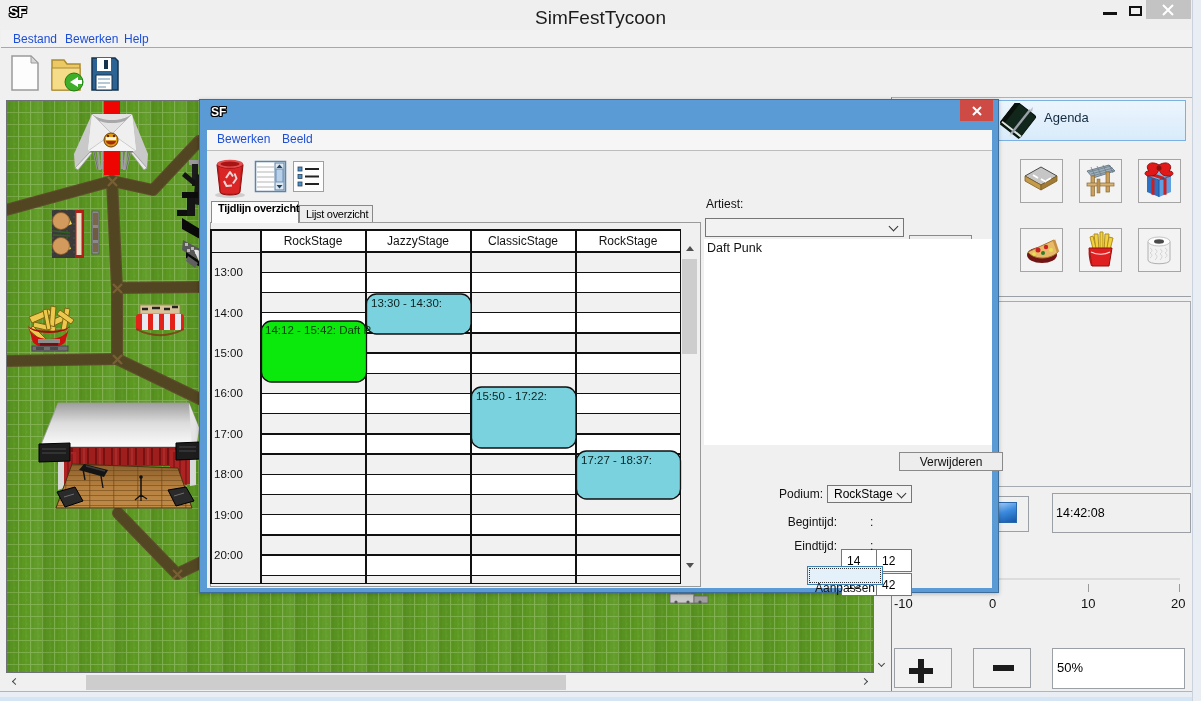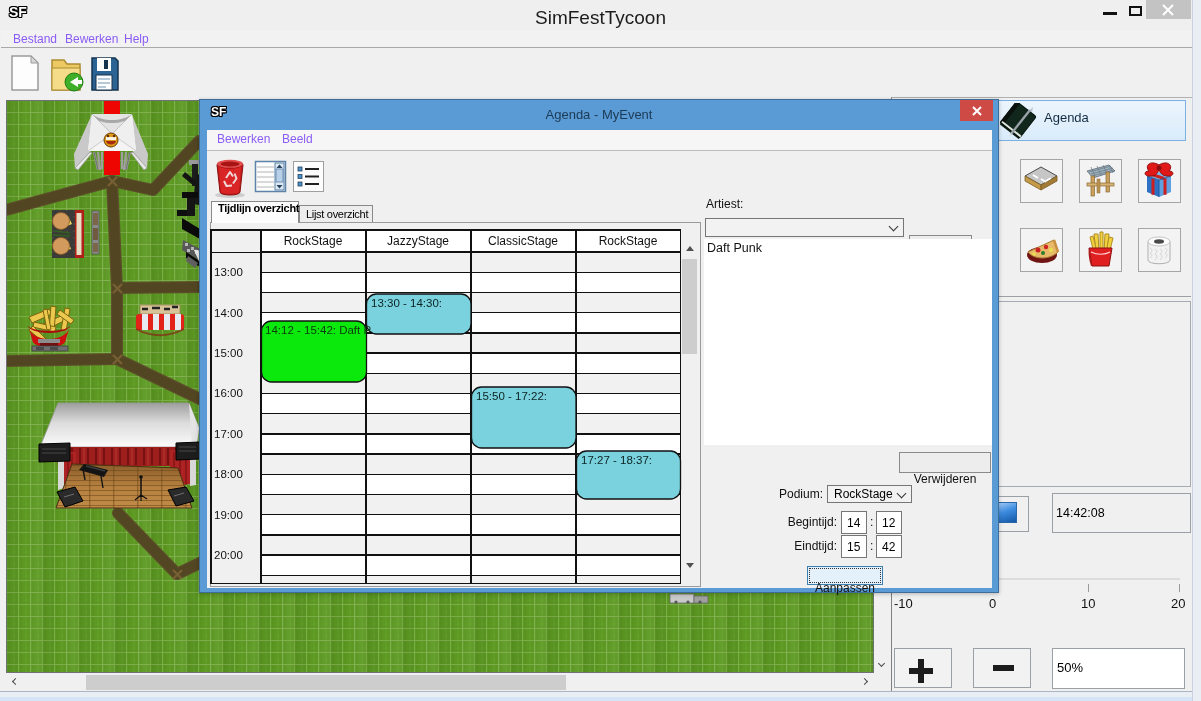--- a/index.html
+++ b/index.html
@@ -3,21 +3,21 @@
 <meta charset="utf-8">
 <style>
 * { margin:0; padding:0; box-sizing:border-box; }
 html,body { width:1201px; height:701px; overflow:hidden; background:#f0f0f0;
   font-family:"Liberation Sans", sans-serif; }
 .abs { position:absolute; }
 #win { position:relative; width:1201px; height:701px; background:#f0f0f0; overflow:hidden; }
 #titlebar { left:0; top:0; width:1201px; height:30px; background:#efefef; }
 #title { left:0; top:7px; width:1201px; text-align:center; font-size:19px; color:#1c1c1c; }
 #menubar { left:1px; top:30px; width:1192px; height:18px; background:#f2f2f2; border-bottom:1px solid #a8a8a8; }
-.mi { position:absolute; top:2px; font-size:13px; color:#8b5cf6; }
+.mi { position:absolute; top:2px; font-size:13px; color:#1d4ed8; }
 #btnmin { left:1103px; top:12px; width:14px; height:3px; background:#111; }
 #btnmax { left:1129px; top:6px; width:13px; height:10px; border:2px solid #111; background:transparent; }
 #btnclose { left:1146px; top:0; width:45px; height:19px; background:#c3c3c3; color:#fff; font-size:12px; text-align:center; line-height:19px; }
 #map { left:6px; top:100px; }
 #mapborder { left:6px; top:100px; width:868px; height:573px; border:1px solid #6e7277; }
 #hscroll { left:6px; top:674px; width:868px; height:17px; background:#f0f0f0; }
 #hthumb { left:80px; top:1px; width:480px; height:15px; background:#cdcdcd; }
 #vscroll { left:874px; top:100px; width:17px; height:573px; background:#f0f0f0; }
 #bottomstrip { left:0; top:691px; width:1201px; height:10px; background:#e9eef5; border-top:1px solid #aab6c5; }
 #bottomstrip2 { left:0; top:697px; width:1201px; height:4px; background:#d5e5f6; }
@@ -39,21 +39,21 @@
 #dlgtitletxt { left:0; top:7px; width:798px; text-align:center; font-size:13px; color:#1b3a55; }
 #dlgclose { left:760px; top:0px; width:33px; height:21px; background:#cd4a45; color:#fff; font-size:12px; font-weight:bold; text-align:center; line-height:20px; }
 #dlgbody { left:7px; top:30px; width:785px; height:458px; background:#f0f0f0; }
 #dlgmenu { left:0; top:0; width:785px; height:21px; background:#f6f6f6; border-bottom:1px solid #bdbdbd; }
 #tab1 { left:4px; top:71px; width:88px; height:22px; background:#fcfcfc; border:1px solid #898989; border-bottom:none; z-index:3; white-space:nowrap; }
 #tab2 { left:92px; top:75px; width:74px; height:18px; background:#ededed; border:1px solid #898989; border-bottom:none; white-space:nowrap; }
 #tabpane { left:3px; top:92px; width:491px; height:365px; background:#f0f0f0; border:1px solid #9a9a9a; }
 .lbl { position:absolute; font-size:12px; color:#111; white-space:nowrap; }
 .cmb { position:absolute; background:#f2f2f2; border:1px solid #767676; }
 .btn { position:absolute; background:#ededed; border:1px solid #8a8a8a; text-align:center; font-size:12px; color:#111; }
-.fld { position:absolute; width:26px; height:23px; background:#fff; border:1px solid #767676; font-size:12px; padding:4px 0 0 5px; }
+.fld { position:absolute; width:36px; height:23px; background:#fff; border:1px solid #767676; font-size:12px; padding:4px 0 0 5px;margin-top:38px; }
 .chev { position:absolute; width:7px; height:7px; border-right:1.6px solid #333; border-bottom:1.6px solid #333; transform:rotate(45deg); }
 </style>
 </head>
 <body>
 <div id="win">
   <div id="titlebar" class="abs"></div>
   <div id="title" class="abs">SimFestTycoon</div>
   <div class="abs" style="left:9px;top:4px;width:18px;height:17px;font-size:14px;font-weight:bold;color:#fff;text-shadow:-1px -1px 0 #000,1px -1px 0 #000,-1px 1px 0 #000,1px 1px 0 #000, 0 1px 0 #000, 0 -1px 0 #000, 1px 0 0 #000, -1px 0 0 #000;">SF</div>
   <div id="btnmin" class="abs"></div>
   <div id="btnmax" class="abs"></div>
@@ -412,21 +412,20 @@
 
     <g transform="translate(118,69)">
       <path d="M10 14 C10 9 32 9 32 14 L32 32 C32 37 10 37 10 32 Z" fill="#f2f2f2" stroke="#b0b0b0" stroke-width="1"></path>
       <ellipse cx="21" cy="13.5" rx="11" ry="4.5" fill="#fdfdfd" stroke="#c5c5c5" stroke-width="1"></ellipse>
       <ellipse cx="21" cy="13.5" rx="5" ry="2.2" fill="#4a4a4a"></ellipse>
       <path d="M12 20 q4 2 0 5 q4 2 0 5 M17 21 q4 2 0 5 q4 2 0 6 M22 21 q4 2 0 5 q4 2 0 6 M27 20 q4 2 0 5 q4 2 0 5" stroke="#d5d5d5" stroke-width="1" fill="none"></path>
     </g>
   </svg>
 
   <div id="dlg" class="abs">
-    <div id="dlgtitletxt" class="abs">Agenda - MyEvent</div>
     <div class="abs" style="left:11px;top:5px;font-size:12px;font-weight:bold;color:#fff;text-shadow:-1px -1px 0 #000,1px -1px 0 #000,-1px 1px 0 #000,1px 1px 0 #000,0 1px 0 #000,0 -1px 0 #000,1px 0 0 #000,-1px 0 0 #000;">SF</div>
     <div id="dlgclose" class="abs"></div>
     <svg class="abs" style="left:771px;top:5px;" width="12" height="12" viewBox="0 0 12 12">
         <path d="M2 2 L10 10 M10 2 L2 10" stroke="#fff" stroke-width="2"></path>
       </svg>
     <div id="dlgbody" class="abs">
       <div id="dlgmenu" class="abs">
         <span class="mi" style="left:10px;font-size:12px;">Bewerken</span>
         <span class="mi" style="left:75px;font-size:12px;">Beeld</span>
       </div>
@@ -544,21 +543,21 @@
         <path d="M476 22 l4 -5 4 5 z" fill="#505050"></path>
         <path d="M476 334 l4 5 4 -5 z" fill="#505050"></path>
       </svg>
 
       <span class="lbl" style="left:499px;top:67px;">Artiest:</span>
       <div class="cmb abs" style="left:498px;top:88px;width:199px;height:19px;"></div>
       <span class="chev" style="left:683px;top:93px;"></span>
       <div class="btn abs" style="left:702px;top:105px;width:63px;height:19px;padding-top:2px;text-align:right;">Toevoegen</div>
       <div class="abs" style="left:497px;top:109px;width:288px;height:206px;background:#fff;"></div>
       <span class="lbl" style="left:500px;top:111px;font-size:12.5px;">Daft Punk</span>
-      <div class="btn abs" style="left:692px;top:322px;width:92px;height:19px;padding-top:19px;">Verwijderen</div>
+      <div class="btn abs" style="left:692px;top:322px;width:104px;height:19px;padding-top:2px;">Verwijderen</div>
       <span class="lbl" style="left:533px;top:357px;width:83px;text-align:right;">Podium:</span>
       <div class="cmb abs" style="left:620px;top:355px;width:85px;height:18px;">
           <span class="abs" style="left:6px;top:1px;font-size:12px;">RockStage</span>
           <span class="chev" style="left:70px;top:4px;"></span>
         </div>
       <span class="lbl" style="left:547px;top:385px;width:83px;text-align:right;">Begintijd:</span>
       <div class="fld abs" style="left:634px;top:381px;">14</div>
       <span class="lbl" style="left:663px;top:385px;">:</span>
       <div class="fld abs" style="left:669px;top:381px;">12</div>
       <span class="lbl" style="left:547px;top:409px;width:83px;text-align:right;">Eindtijd:</span>

